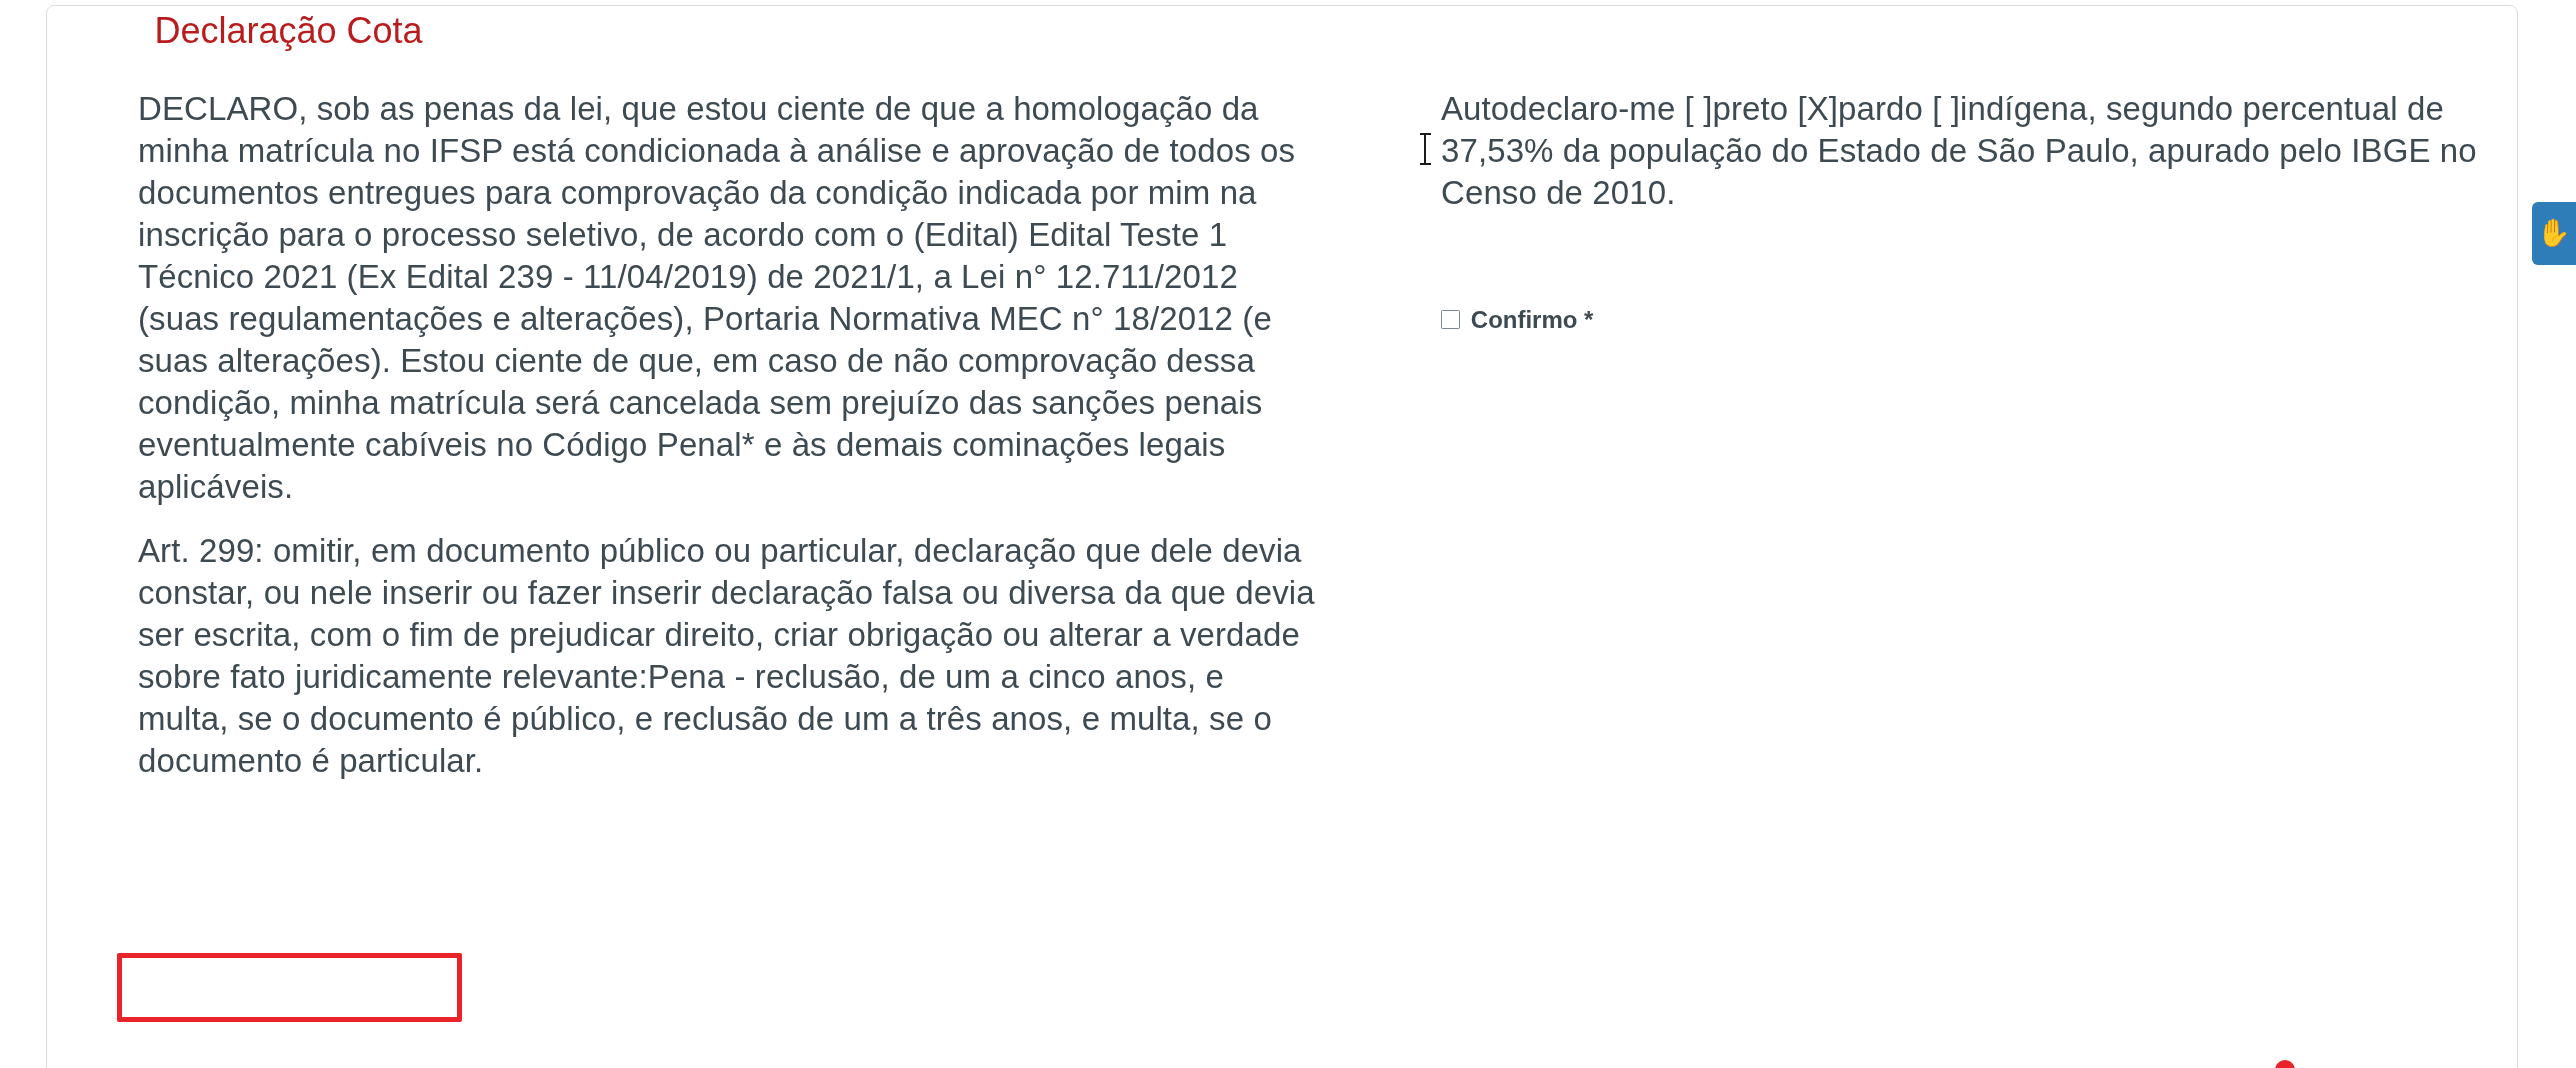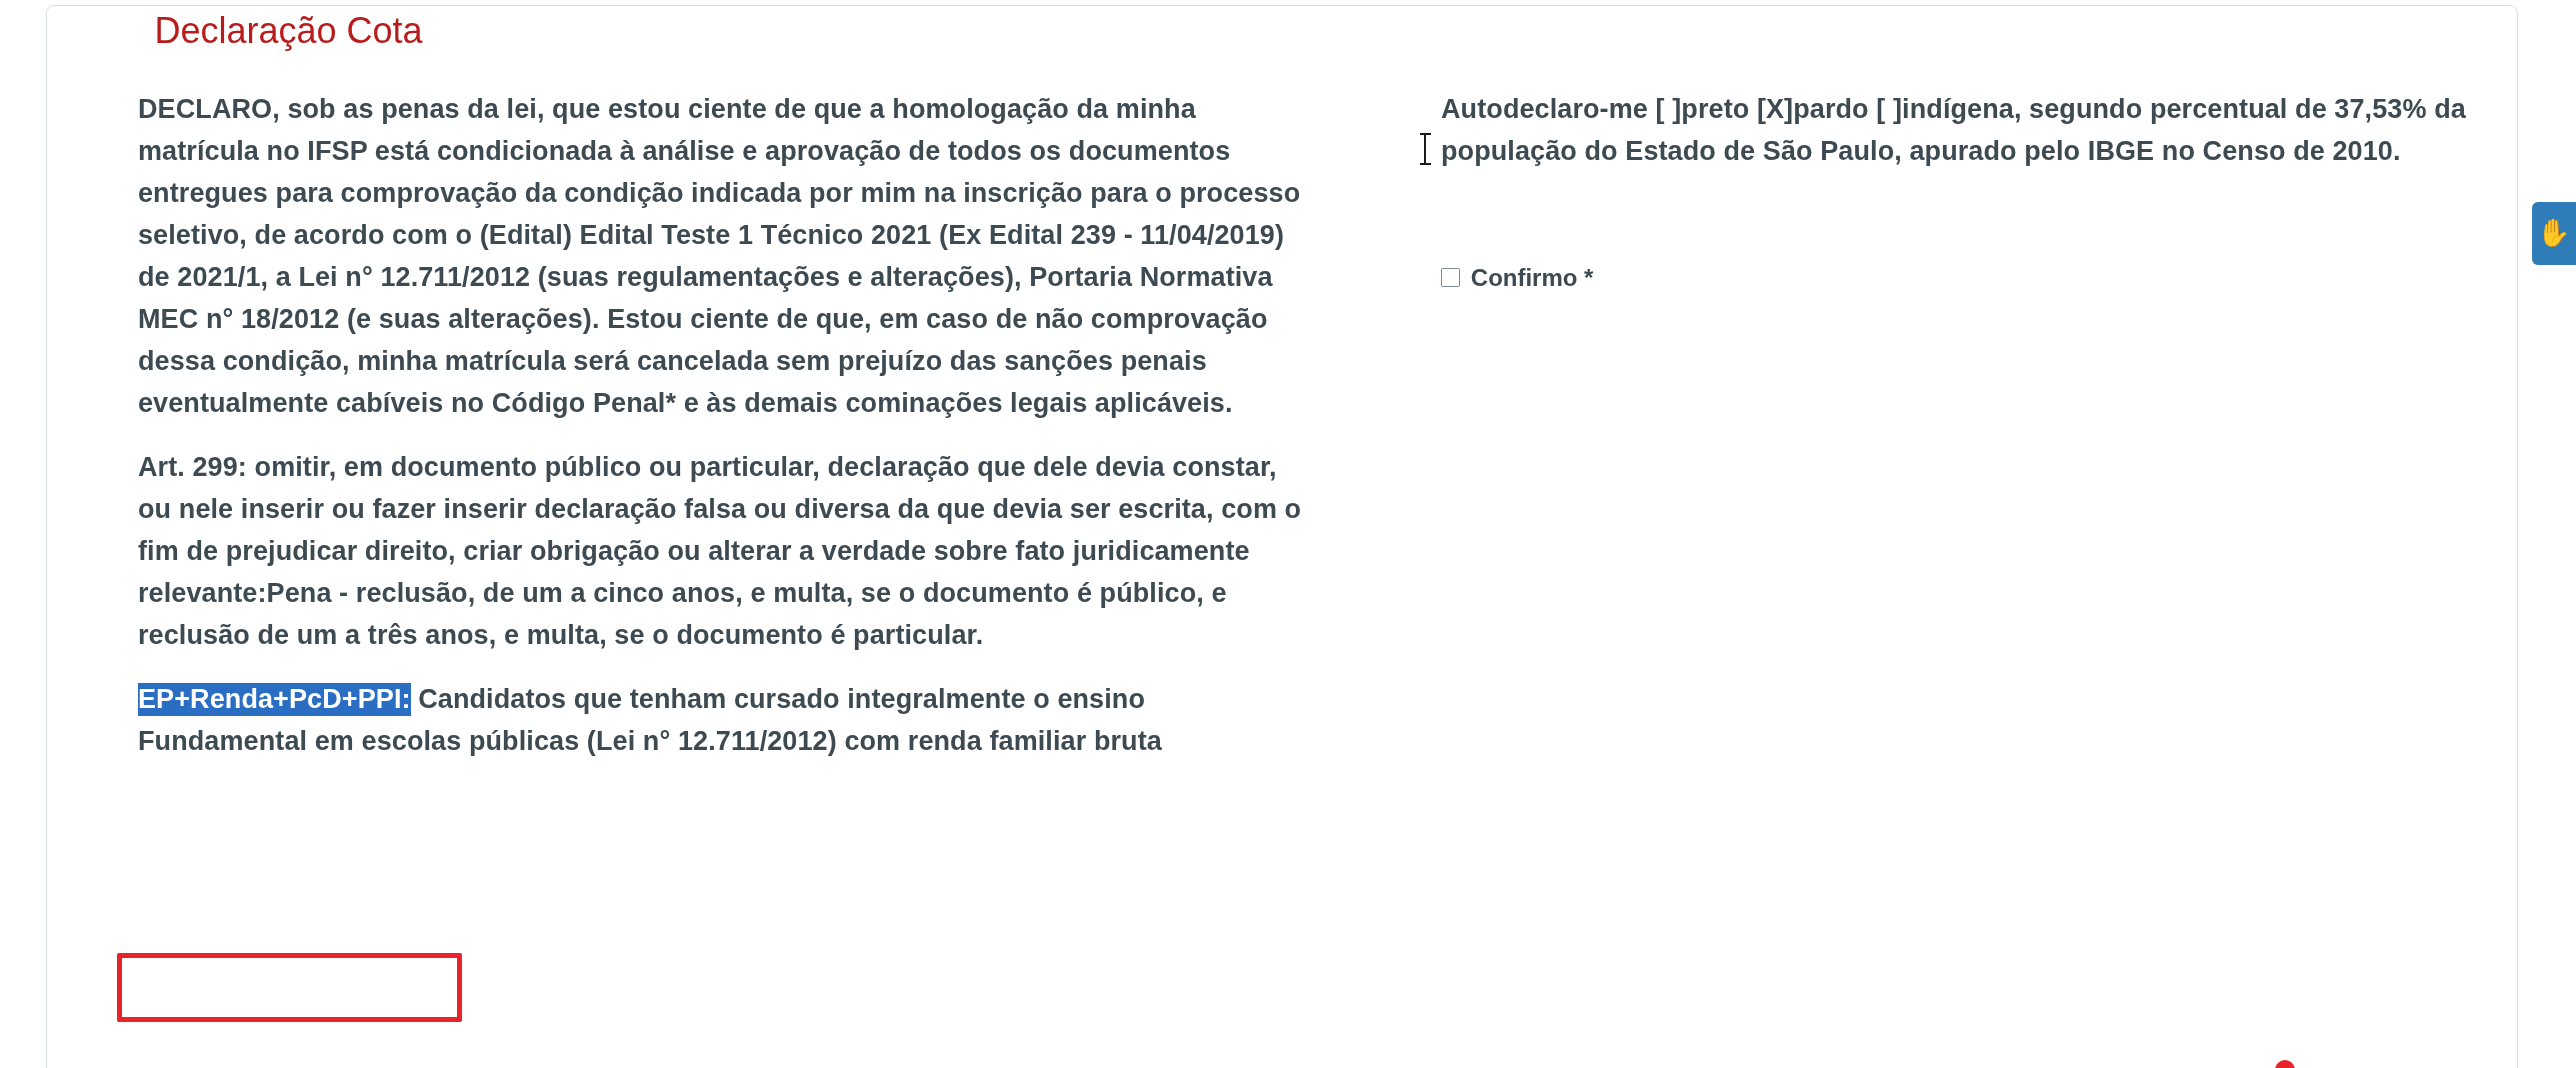--- a/index.html
+++ b/index.html
@@ -68,25 +68,24 @@
   }
   .col-right {
     width: 1171px;
     flex: none;
     padding-left: 126px;
     box-sizing: border-box;
   }
 
   p.para {
     margin: 0 0 22px 0;
-    font-size: 27px;
+    font-size: 33px;
     line-height: 42px;
     color: #3e4a52;
     letter-spacing: 0.1px;
-    font-weight: bold;
   }
   .col-right p.para {
     margin-bottom: 0;
   }
 
   
   .sel {
     background: #2a6ec4;
     color: #ffffff;
     padding: 1.2px 0 2.3px 0;
@@ -194,21 +193,20 @@
 
   <div class="content">
 
     <div class="col-left">
 
       <p class="para">DECLARO, sob as penas da lei, que estou ciente de que a homologação da minha matrícula no IFSP está condicionada à análise e aprovação de todos os documentos entregues para comprovação da condição indicada por mim na inscrição para o processo seletivo, de acordo com o (Edital) Edital Teste 1 Técnico 2021 (Ex Edital 239 - 11/04/2019) de 2021/1, a Lei n° 12.711/2012 (suas regulamentações e alterações), Portaria Normativa MEC n° 18/2012 (e suas alterações). Estou ciente de que, em caso de não comprovação dessa condição, minha matrícula será cancelada sem prejuízo das sanções penais eventualmente cabíveis no Código Penal* e às demais cominações legais aplicáveis.</p>
 
 
       <p class="para">Art. 299: omitir, em documento público ou particular, declaração que dele devia constar, ou nele inserir ou fazer inserir declaração falsa ou diversa da que devia ser escrita, com o fim de prejudicar direito, criar obrigação ou alterar a verdade sobre fato juridicamente relevante:Pena - reclusão, de um a cinco anos, e multa, se o documento é público, e reclusão de um a três anos, e multa, se o documento é particular.</p>
 
-      <p class="para"><span class="sel">EP+Renda+PcD+PPI:</span><span> Candidatos que tenham cursado integralmente o ensino Fundamental em escolas públicas (Lei n° 12.711/2012) com renda familiar bruta</span></p>
 
     </div>
 
     <div class="col-right">
 
       <p class="para">Autodeclaro-me [ ]preto [X]pardo [ ]indígena, segundo percentual de 37,53% da população do Estado de São Paulo, apurado pelo IBGE no Censo de 2010.</p>
 
       <div class="check-row">
         <div class="checkbox"></div>
         <div class="check-label">Confirmo *</div>

